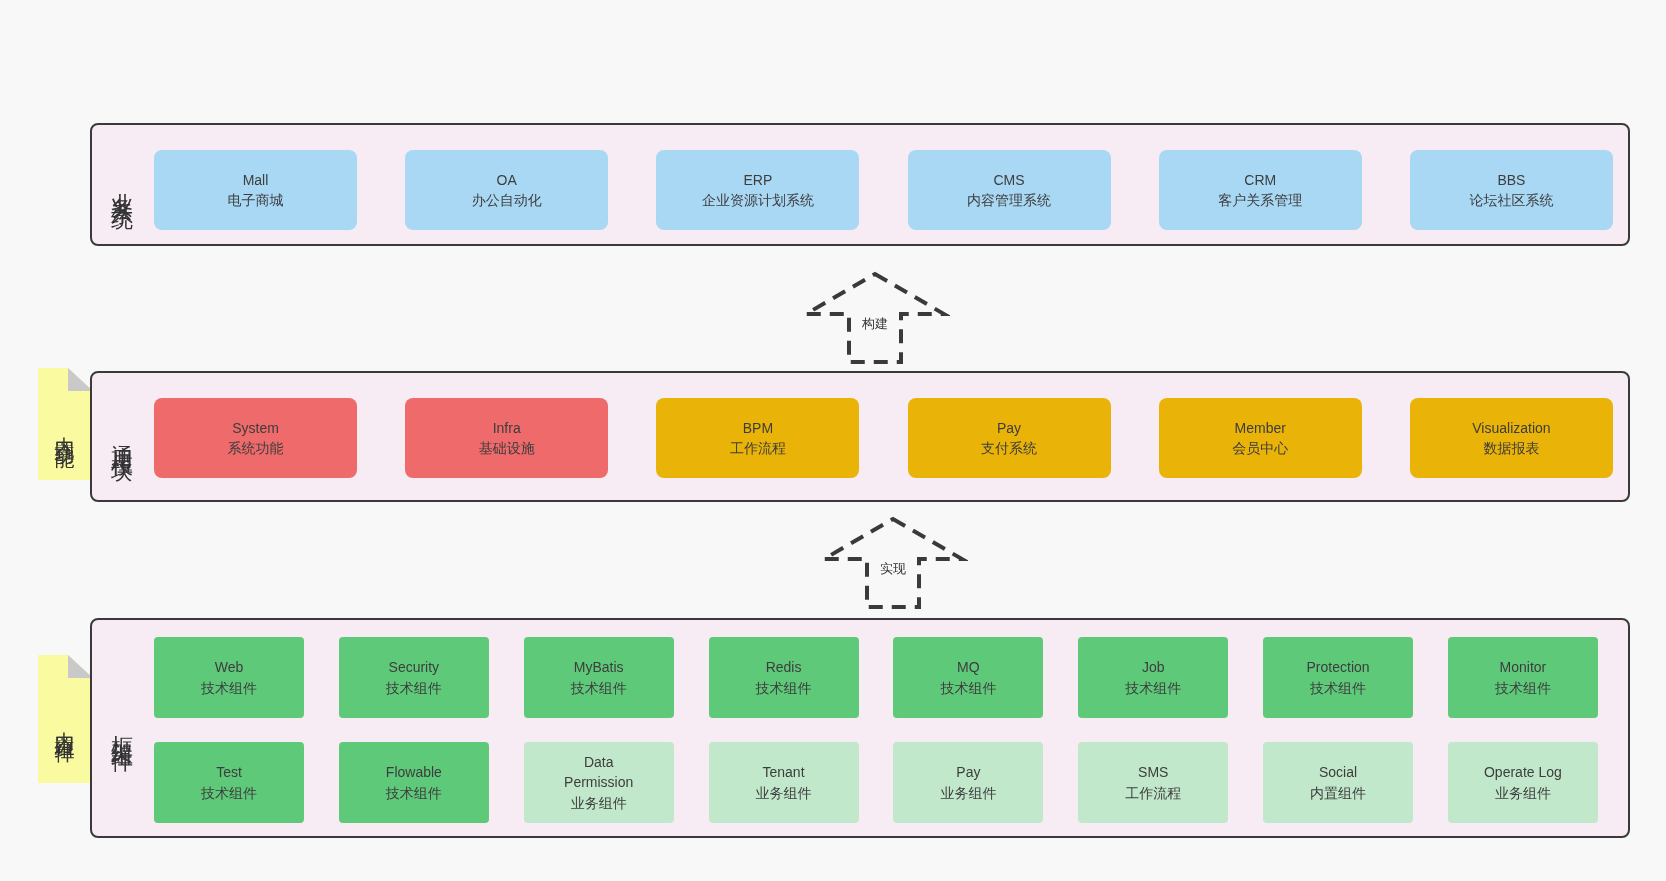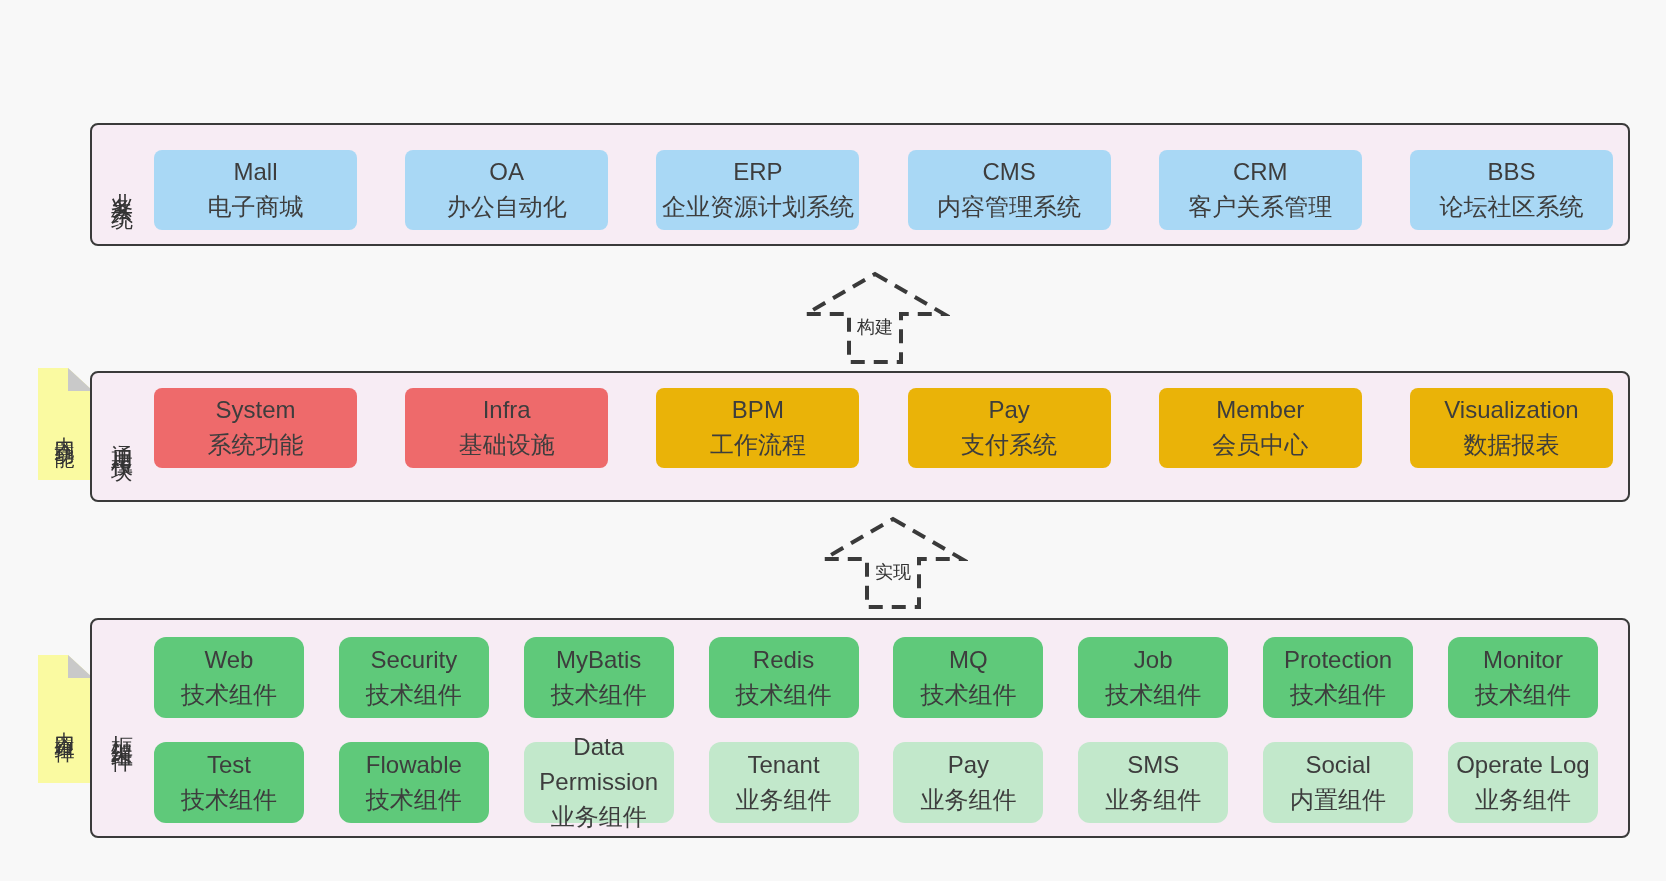--- a/index.html
+++ b/index.html
@@ -22,22 +22,22 @@
     position:absolute;left:62px;display:flex;justify-content:space-between;
   }
   .row-main{right:15px;}
   .row-grid{right:30px;}
   
   .node{
     box-sizing:border-box;border-radius:8px;
     display:flex;align-items:center;justify-content:center;text-align:center;
   }
   .row-main .node{width:203px;height:80px;}
-  .row-grid .node{width:150px;height:81px;border-radius:12px;}
-  .node-text{white-space:pre-line;font-size:24px;line-height:1.45;color:#3d3d3d;}
+  .row-grid .node{width:150px;height:81px;border-radius:4px;}
+  .node-text{white-space:pre-line;font-size:14px;line-height:1.45;color:#3d3d3d;}
   .tone-blue{background:#a9d8f5;}
   .tone-red{background:#ee6a6b;}
   .tone-pink{background:#eab308;}
   .tone-green{background:#5fc97a;}
   .tone-lightgreen{background:#c2e8cb;}
   
   .sticky{
     position:absolute;left:38px;width:55px;background:#fafaa1;
     display:flex;align-items:center;justify-content:center;
   }
@@ -48,21 +48,21 @@
   .fold-cut{position:absolute;top:0;right:0;width:25px;height:23px;background:#f8f8f8;
     clip-path:polygon(0 0,100% 0,100% 100%);}
   .fold{position:absolute;top:0;right:0;width:25px;height:23px;background:#c9c9c9;
     clip-path:polygon(0 0,100% 100%,0 100%);}
   
   .arrow{position:absolute;width:150px;height:96px;}
   .arrow svg{position:absolute;inset:0;}
   .arrow polygon{fill:none;stroke:#3a3a3a;stroke-width:4;stroke-dasharray:14 9;}
   .arrow-label{
     position:absolute;left:50%;top:44px;transform:translateX(-50%);
-    background:#f8f8f8;padding:1px 3px;font-size:18px;color:#333;white-space:nowrap;
+    background:#f8f8f8;padding:1px 3px;font-size:13px;color:#333;white-space:nowrap;
   }
 </style>
 </head>
 <body>
 
 <div class="stage">
 
   <div class="sticky" style="top:368px;height:112px;">
     <span class="sticky-label">内置功能</span>
     <span class="fold-cut"></span>
@@ -106,21 +106,21 @@
 
   <div class="arrow" style="left:800px;top:270px;">
     <svg viewBox="0 0 150 96" width="150" height="96">
       <polygon points="75,4 144,44 101,44 101,92 49,92 49,44 6,44"></polygon>
     </svg>
     <span class="arrow-label">构建</span>
   </div>
 
   <div class="band" style="top:371px;height:131px;">
     <div class="band-title">通用模块</div>
-    <div class="row row-main" style="top:15px;gap:36px;">
+    <div class="row row-main" style="top:25px;gap:36px;">
         <div class="node tone-red">
     <div class="node-text">System
 系统功能</div>
   </div>
         <div class="node tone-red">
     <div class="node-text">Infra
 基础设施</div>
   </div>
         <div class="node tone-pink">
     <div class="node-text">BPM
@@ -201,21 +201,21 @@
         <div class="node tone-lightgreen">
     <div class="node-text">Tenant
 业务组件</div>
   </div>
         <div class="node tone-lightgreen">
     <div class="node-text">Pay
 业务组件</div>
   </div>
         <div class="node tone-lightgreen">
     <div class="node-text">SMS
-业务组件</div>
+工作流程</div>
   </div>
         <div class="node tone-lightgreen">
     <div class="node-text">Social
 内置组件</div>
   </div>
         <div class="node tone-lightgreen">
     <div class="node-text">Operate Log
 业务组件</div>
   </div>
       </div>

